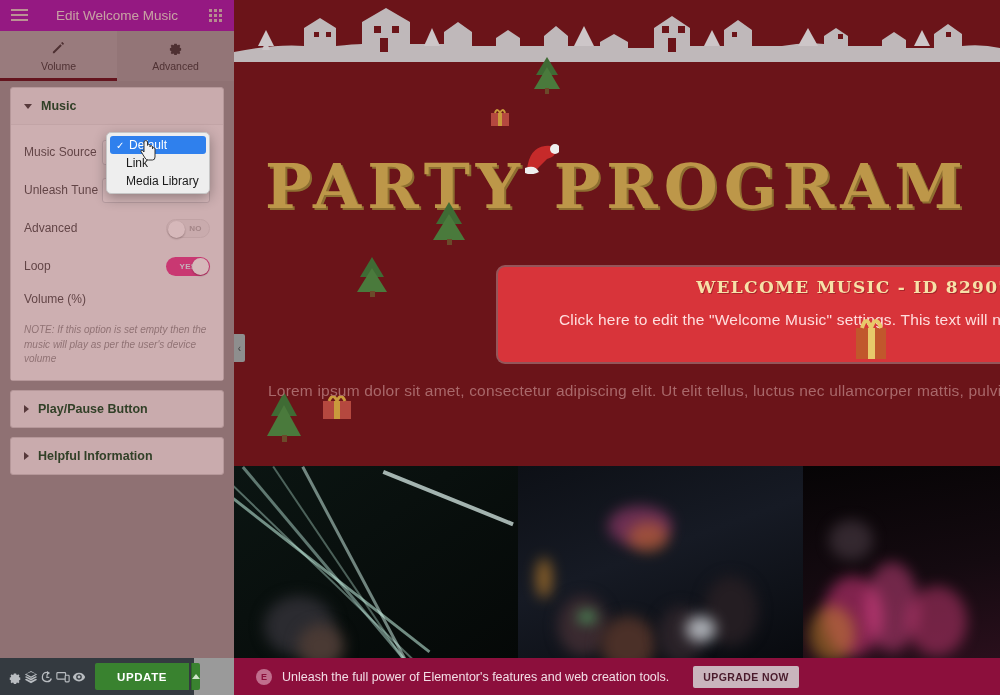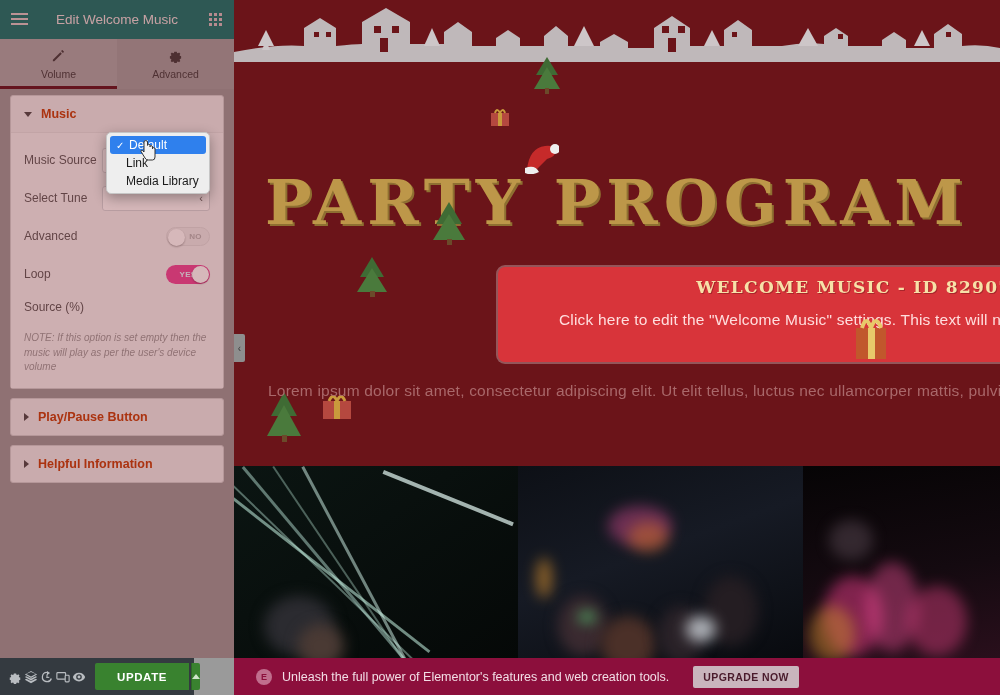--- a/index.html
+++ b/index.html
@@ -15,21 +15,21 @@
     position: absolute; left: 234px; top: 0; width: 766px; height: 695px;
     background: #6b1419; overflow: hidden;
   }
   .village {
     position: absolute; left: 0; top: 0; width: 766px; height: 62px;
     overflow: hidden;
   }
   .village svg { display: block; width: 766px; height: 62px; }
 
   .hero-title {
-    position: absolute; left: 0; top: 166px; width: 766px;
+    position: absolute; left: 0; top: 150px; width: 766px;
     text-align: center;
     font-family: "DejaVu Serif", serif;
     font-size: 62px; font-weight: bold; letter-spacing: 6px;
     color: #bd9749; white-space: nowrap;
     text-shadow: 2px 2px 0 #8e6f31;
   }
   .santa-hat {
     position: absolute; left: 289px; top: 140px; width: 36px; height: 34px;
   }
 
@@ -67,21 +67,21 @@
   .beam { position: absolute; background: rgba(190,235,220,.5); transform-origin: top left; }
   .blob { position: absolute; border-radius: 50%; filter: blur(7px); }
   .topstrip { position: absolute; left: 34px; top: 466px; width: 284px; height: 7px; background: #5a93a8; }
 
   
   .panel {
     position: absolute; left: 0; top: 0; width: 234px; height: 695px;
     background: #9a9a9a; overflow: hidden;
   }
   .panel-header {
-    position: relative; height: 39px; background: #0f766e;
+    position: relative; height: 31px; background: #a21caf;
     display: flex; align-items: center; justify-content: space-between;
     padding: 0 11px;
   }
   .panel-title {
     position: absolute; left: 0; right: 0; text-align: center;
     font-size: 13.5px; color: #e9dede; font-weight: normal;
   }
   .hamburger { position: relative; width: 17px; height: 13px; z-index: 2; }
   .hamburger i { position: absolute; left: 0; width: 17px; height: 2px; background: #d8c9c9; }
   .hamburger i:nth-child(1) { top: 0; }
@@ -104,21 +104,21 @@
     height: 3px; background: #5c1520;
   }
   .tab svg { width: 15px; height: 15px; fill: #3d3d3d; }
 
   .section-card {
     position: relative; margin: 6px 10px 0 10px; background: #ececec;
     border: 1px solid #d0d0d0; border-radius: 3px;
   }
   .section-head {
     display: flex; align-items: center; gap: 9px;
-    padding: 11px 13px; font-size: 12.5px; font-weight: bold; color: #c2410c;
+    padding: 11px 13px; font-size: 12.5px; font-weight: bold; color: #14532d;
     border-bottom: 1px solid #e2e2e2;
   }
   .caret-down { width: 0; height: 0; border-left: 4px solid transparent; border-right: 4px solid transparent; border-top: 5px solid #4a4a4a; }
   .caret-right { width: 0; height: 0; border-top: 4px solid transparent; border-bottom: 4px solid transparent; border-left: 5px solid #4a4a4a; }
 
   .section-body { padding: 6px 13px 13px 13px; background: #f3f3f3; }
   .ctl-row {
     display: flex; align-items: center; justify-content: space-between;
     min-height: 34px; margin-top: 4px;
   }
@@ -390,21 +390,21 @@
       <div class="section-body">
 
         <div class="ctl-row">
           <span class="ctl-label">Music Source</span>
           <div class="select-box">
             <span>‹</span>
           </div>
         </div>
 
         <div class="ctl-row">
-          <span class="ctl-label">Select Tune</span>
+          <span class="ctl-label">Unleash Tune</span>
           <div class="select-box">
             <span>‹</span>
           </div>
         </div>
 
         <div class="ctl-row">
           <span class="ctl-label">Advanced</span>
           <div class="toggle off">
             <span class="state">NO</span>
             <span class="knob"></span>
@@ -413,21 +413,21 @@
 
         <div class="ctl-row">
           <span class="ctl-label">Loop</span>
           <div class="toggle on">
             <span class="state">YES</span>
             <span class="knob"></span>
           </div>
         </div>
 
         <div class="ctl-row" style="min-height:24px">
-          <span class="ctl-label">Source (%)</span>
+          <span class="ctl-label">Volume (%)</span>
         </div>
 
 
         <div class="note">NOTE: If this option is set empty then the music will play as per the user's device volume</div>
       </div>
     </div>
 
     <div class="collapsed-card">
       <div class="section-head" style="border-bottom:none">
         <span class="caret-right"></span>

